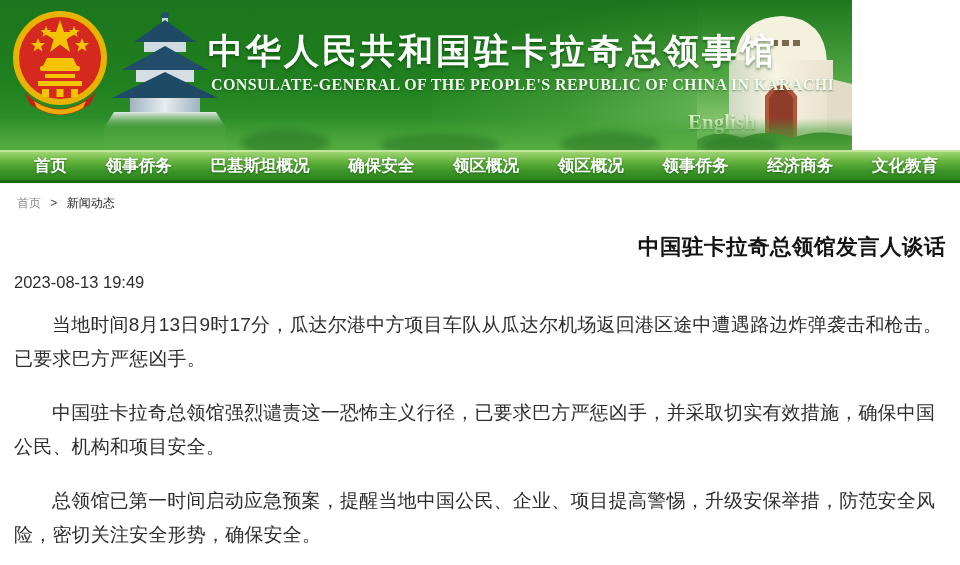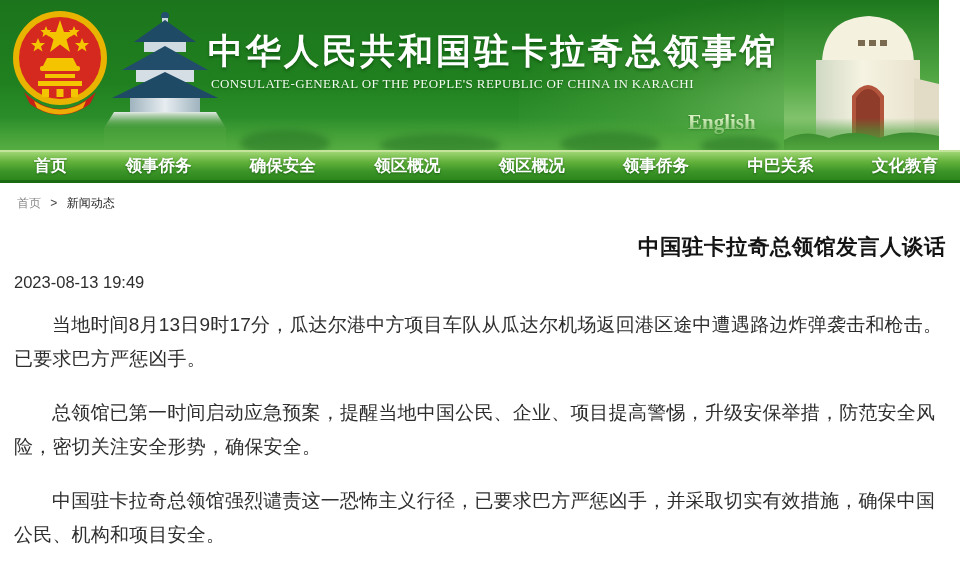--- a/index.html
+++ b/index.html
@@ -1,35 +1,35 @@
 <!DOCTYPE html>
 <html><head>
 <meta charset="utf-8">
 <style>
   * { margin:0; padding:0; box-sizing:border-box; }
   html,body { width:960px; height:565px; background:#ffffff; overflow:hidden;
     font-family:"Liberation Sans","DejaVu Sans",sans-serif; }
 
   
-  .banner { position:relative; width:939px; height:150px; overflow:hidden;
+  .banner { position:relative; width:852px; height:150px; overflow:hidden;
     background:linear-gradient(180deg,#1c751c 0%,#20801f 55%,#2c8e2b 80%,#45a33c 100%); }
   .banner-glow { position:absolute; right:0; top:0; width:420px; height:150px;
     background:radial-gradient(ellipse at 85% 70%, rgba(190,235,160,.55) 0%, rgba(120,195,90,.25) 45%, rgba(0,0,0,0) 75%); }
   .emblem { position:absolute; left:10px; top:4px; width:100px; height:118px; }
   .temple { position:absolute; left:104px; top:8px; width:122px; height:142px; }
   .mausoleum { position:absolute; right:0; top:0; width:155px; height:150px; }
   .foliage { position:absolute; left:0; bottom:0; width:960px; height:32px;
     background:linear-gradient(180deg, rgba(60,150,50,0) 0%, rgba(70,160,55,.55) 40%, rgba(88,175,66,.85) 100%); }
   .foliage .blob { position:absolute; bottom:-6px; border-radius:50%;
     background:rgba(30,105,30,.45); filter:blur(3px); }
   .banner-title-cn { position:absolute; left:208px; top:28px; width:560px;
     color:#ffffff; font-size:35px; font-weight:bold; letter-spacing:3px;
     text-shadow:0 2px 3px rgba(0,60,0,.5); white-space:nowrap; }
   .banner-title-en { position:absolute; left:211px; top:76px; width:600px;
-    color:#f2fbef; font-size:13px; font-weight:normal; letter-spacing:.4px;
+    color:#f2fbef; font-size:16px; font-weight:bold; letter-spacing:.4px;
     font-family:"Liberation Serif","DejaVu Serif",serif;
     text-shadow:0 1px 2px rgba(0,60,0,.5); white-space:nowrap; }
   .english-link { position:absolute; left:688px; top:110px;
     color:#d9f0c2; font-size:21px; font-weight:bold;
     font-family:"Liberation Serif","DejaVu Serif",serif;
     text-shadow:0 1px 2px rgba(0,60,0,.5); text-decoration:none; cursor:pointer; }
 
   
   .nav { position:relative; width:960px; height:33px;
     background:linear-gradient(180deg,#9ed573 0%,#63b23b 35%,#3b9427 70%,#2d861c 100%);
@@ -135,36 +135,37 @@
     <span class="blob" style="left:240px; width:90px; height:26px;"></span>
     <span class="blob" style="left:380px; width:120px; height:22px;"></span>
     <span class="blob" style="left:560px; width:100px; height:24px;"></span>
     <span class="blob" style="left:700px; width:80px; height:20px;"></span>
   </div>
 </header>
 
 <nav class="nav">
   <span class="nav-item">首页</span>
   <span class="nav-item">领事侨务</span>
+  <span class="nav-item">巴基斯坦概况</span>
   <span class="nav-item">确保安全</span>
   <span class="nav-item">领区概况</span>
   <span class="nav-item">领区概况</span>
   <span class="nav-item">领事侨务</span>
-  <span class="nav-item">中巴关系</span>
+  <span class="nav-item">经济商务</span>
   <span class="nav-item">文化教育</span>
 </nav>
 
 <main class="content">
   <div class="breadcrumb">
     <span class="crumb-home">首页</span>
     <span class="crumb-sep">&gt;</span>
     <span class="crumb-current">新闻动态</span>
   </div>
 
   <h1 class="article-title">中国驻卡拉奇总领馆发言人谈话</h1>
   <div class="article-date">2023-08-13 19:49</div>
 
   <div class="article-body">
     <p>当地时间8月13日9时17分，瓜达尔港中方项目车队从瓜达尔机场返回港区途中遭遇路边炸弹袭击和枪击。已要求巴方严惩凶手。</p>
+    <p>中国驻卡拉奇总领馆强烈谴责这一恐怖主义行径，已要求巴方严惩凶手，并采取切实有效措施，确保中国公民、机构和项目安全。</p>
     <p>总领馆已第一时间启动应急预案，提醒当地中国公民、企业、项目提高警惕，升级安保举措，防范安全风险，密切关注安全形势，确保安全。</p>
-    <p>中国驻卡拉奇总领馆强烈谴责这一恐怖主义行径，已要求巴方严惩凶手，并采取切实有效措施，确保中国公民、机构和项目安全。</p>
   </div>
 </main>
 
 </body></html>

